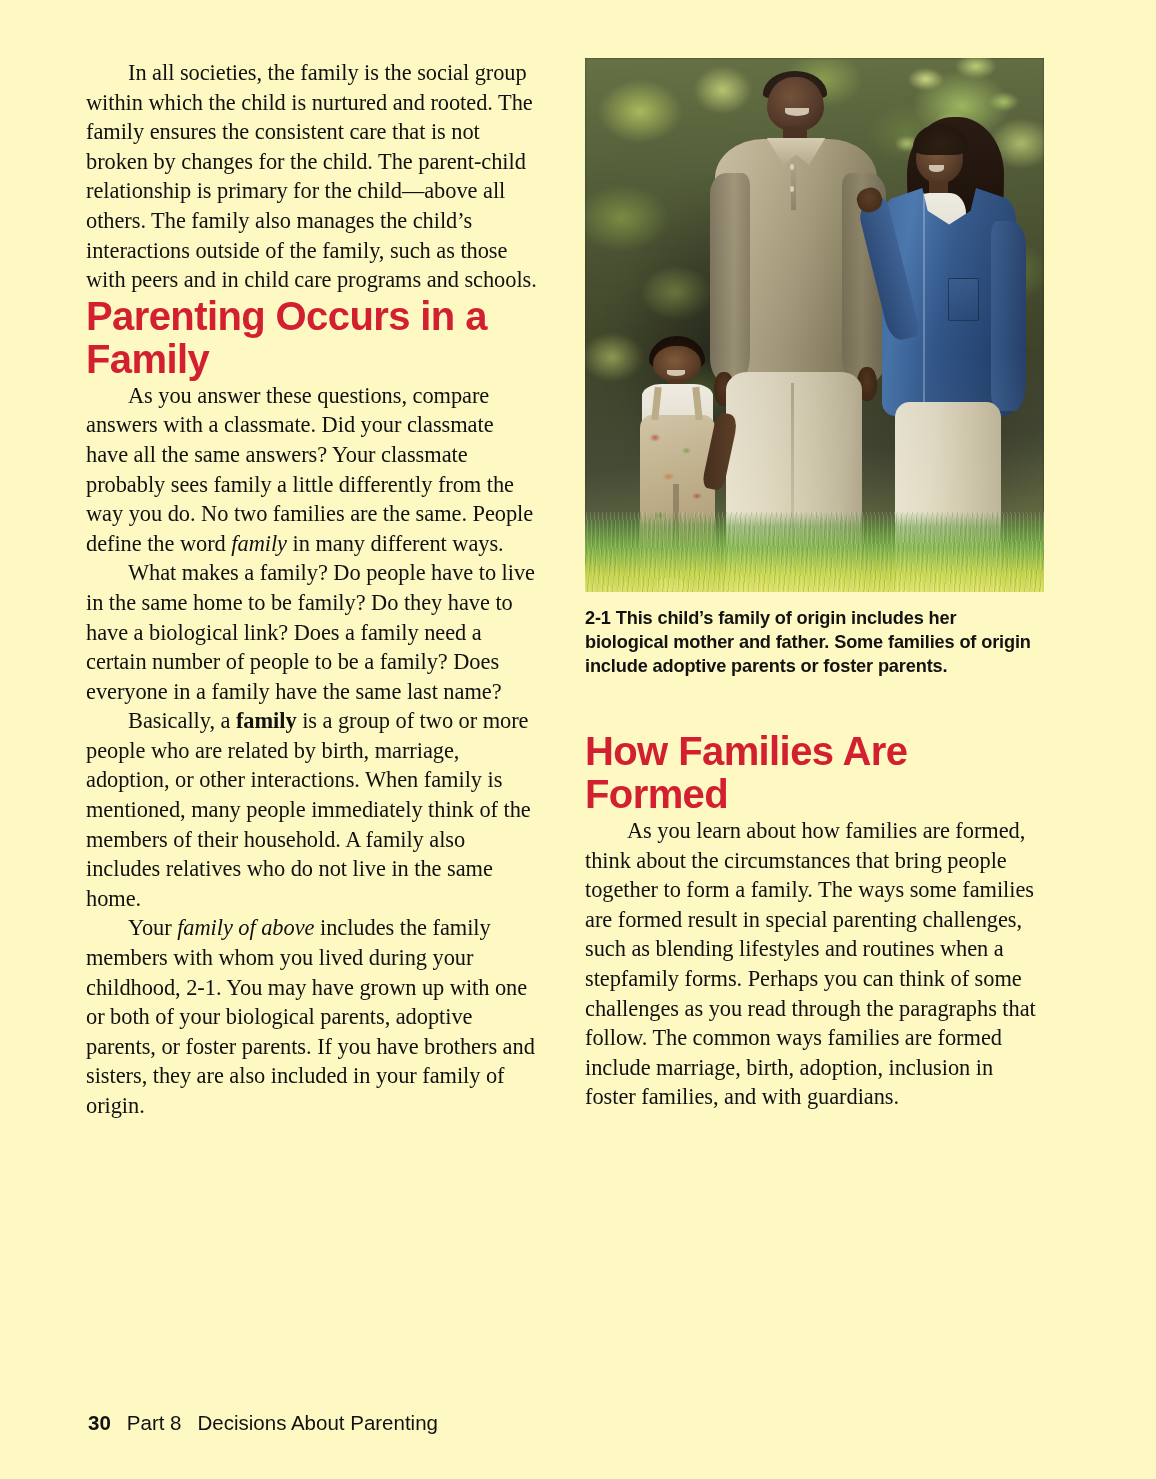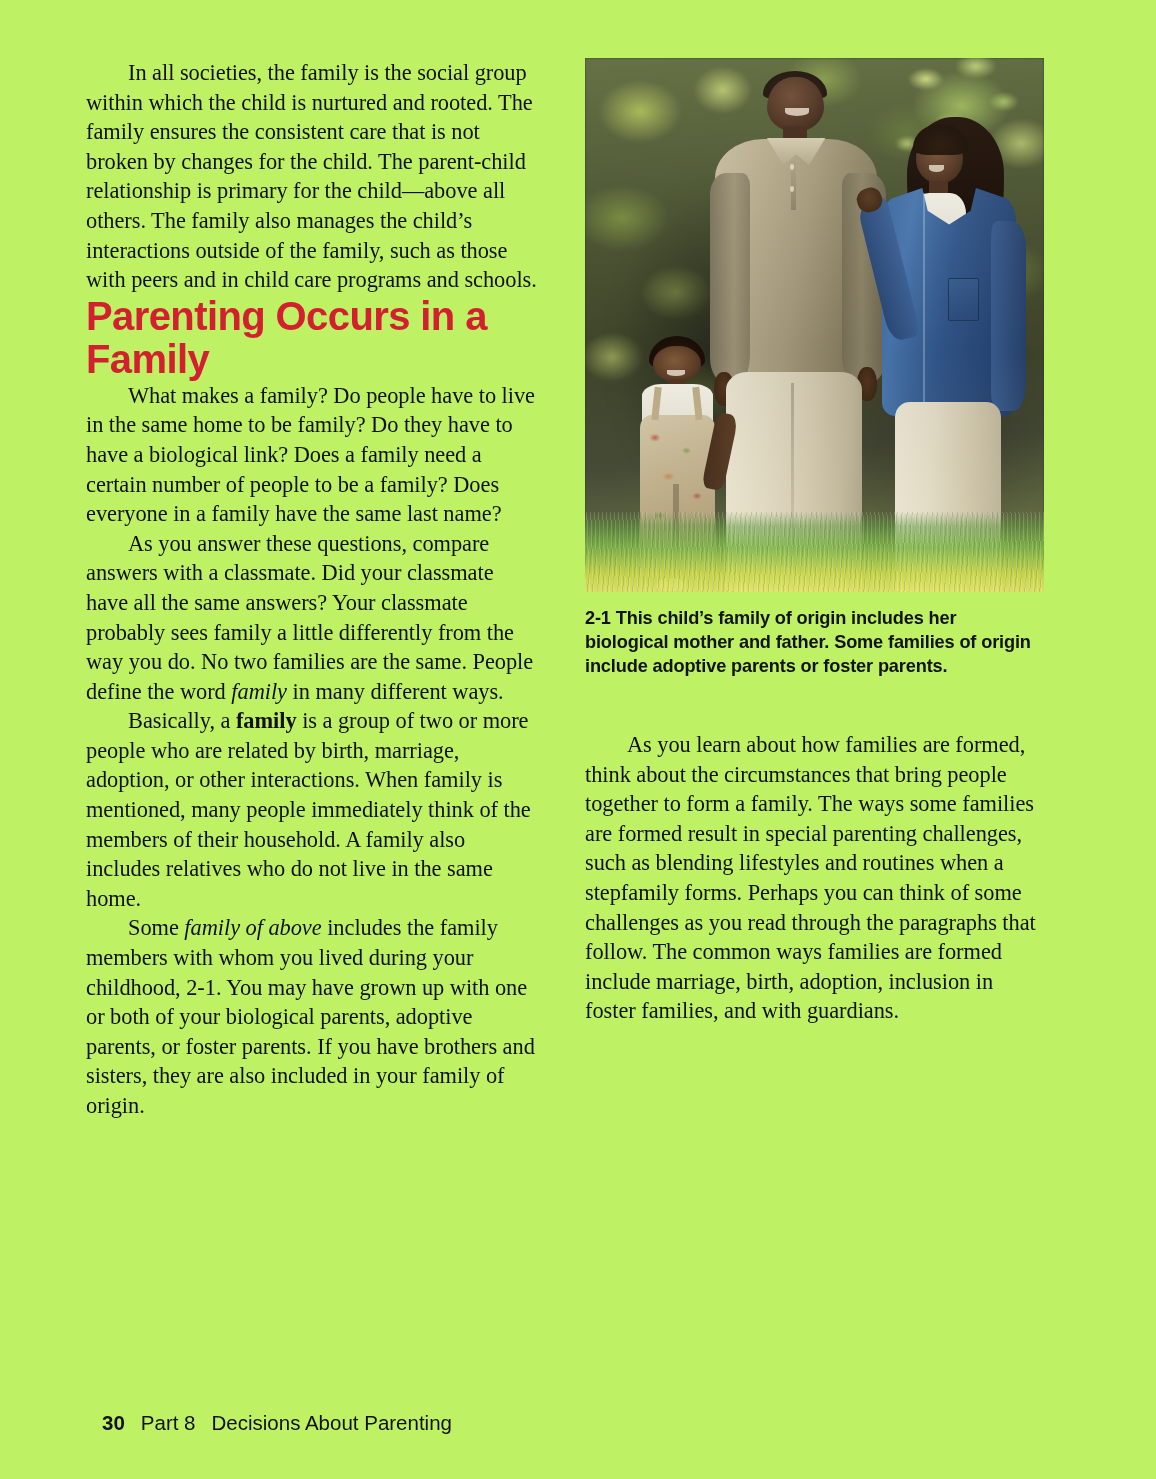--- a/index.html
+++ b/index.html
@@ -16,21 +16,21 @@
     font-family: "Liberation Serif", "DejaVu Serif", serif;
     color: #111111;
     overflow: hidden;
   }
 
   .page {
     position: absolute;
     inset: 0;
     width: 1156px;
     height: 1479px;
-    background: #bef264;
+    background: #fef9c3;
   }
 
   
   .columns {
     position: absolute;
     left: 86px;
     top: 58px;
     width: 958px;
     height: 1230px;
     display: flex;
@@ -358,21 +358,21 @@
     line-height: 24px;
     color: #121212;
     letter-spacing: -0.15px;
   }
 
   .after-caption-gap { height: 52px; }
 
   
   .footer {
     position: absolute;
-    left: 102px;
+    left: 88px;
     bottom: 44px;
     font-family: "Liberation Sans", "DejaVu Sans", sans-serif;
     font-size: 20.5px;
     line-height: 24px;
     color: #111111;
     display: flex;
     align-items: baseline;
     white-space: pre;
   }
   .footer .pagenum { font-weight: bold; }
@@ -385,27 +385,27 @@
 
   <div class="columns">
 
     <div class="col col-left">
 
       <p class="body">In all societies, the family is the social group within which the child is nurtured and rooted. The family ensures the consistent care that is not broken by changes for the child. The parent-child relationship is primary for the child—above all others. The family also manages the child’s interactions outside of the family, such as those with peers and in child care programs and schools.</p>
 
 
       <h2 class="section-head head-gap-top head-gap-bottom">Parenting Occurs in a Family</h2>
 
+      <p class="body"><span>As you answer these questions, compare answers with a classmate. Did your classmate have all the same answers? Your classmate probably sees family a little differently from the way you do. No two families are the same. People define the word </span><i>family</i><span> in many different ways.</span></p>
+
       <p class="body">What makes a family? Do people have to live in the same home to be family? Do they have to have a biological link? Does a family need a certain number of people to be a family? Does everyone in a family have the same last name?</p>
 
-      <p class="body"><span>As you answer these questions, compare answers with a classmate. Did your classmate have all the same answers? Your classmate probably sees family a little differently from the way you do. No two families are the same. People define the word </span><i>family</i><span> in many different ways.</span></p>
-
       <p class="body"><span>Basically, a </span><b>family</b><span> is a group of two or more people who are related by birth, marriage, adoption, or other interactions. When family is mentioned, many people immediately think of the members of their household. A family also includes relatives who do not live in the same home.</span></p>
 
-      <p class="body"><span>Some </span><i>family of above</i><span> includes the family members with whom you lived during your childhood, 2-1. You may have grown up with one or both of your biological parents, adoptive parents, or foster parents. If you have brothers and sisters, they are also included in your family of origin.</span></p>
+      <p class="body"><span>Your </span><i>family of above</i><span> includes the family members with whom you lived during your childhood, 2-1. You may have grown up with one or both of your biological parents, adoptive parents, or foster parents. If you have brothers and sisters, they are also included in your family of origin.</span></p>
 
     </div>
 
     <div class="col col-right">
 
       <figure class="figure" style="margin:0;">
 
         <div class="photo">
           <div class="photo-inner">
 
@@ -470,20 +470,21 @@
 
           </div>
         </div>
 
         <figcaption class="caption">2-1 This child’s family of origin includes her biological mother and father. Some families of origin include adoptive parents or foster parents.</figcaption>
       </figure>
 
       <div class="after-caption-gap"></div>
 
 
+      <h2 class="section-head head-gap-top head-gap-bottom">How Families Are Formed</h2>
 
       <p class="body">As you learn about how families are formed, think about the circumstances that bring people together to form a family. The ways some families are formed result in special parenting challenges, such as blending lifestyles and routines when a stepfamily forms. Perhaps you can think of some challenges as you read through the paragraphs that follow. The common ways families are formed include marriage, birth, adoption, inclusion in foster families, and with guardians.</p>
 
     </div>
 
   </div>
 
   <div class="footer">
     <span class="pagenum">30</span>
     <span class="sep"></span>

